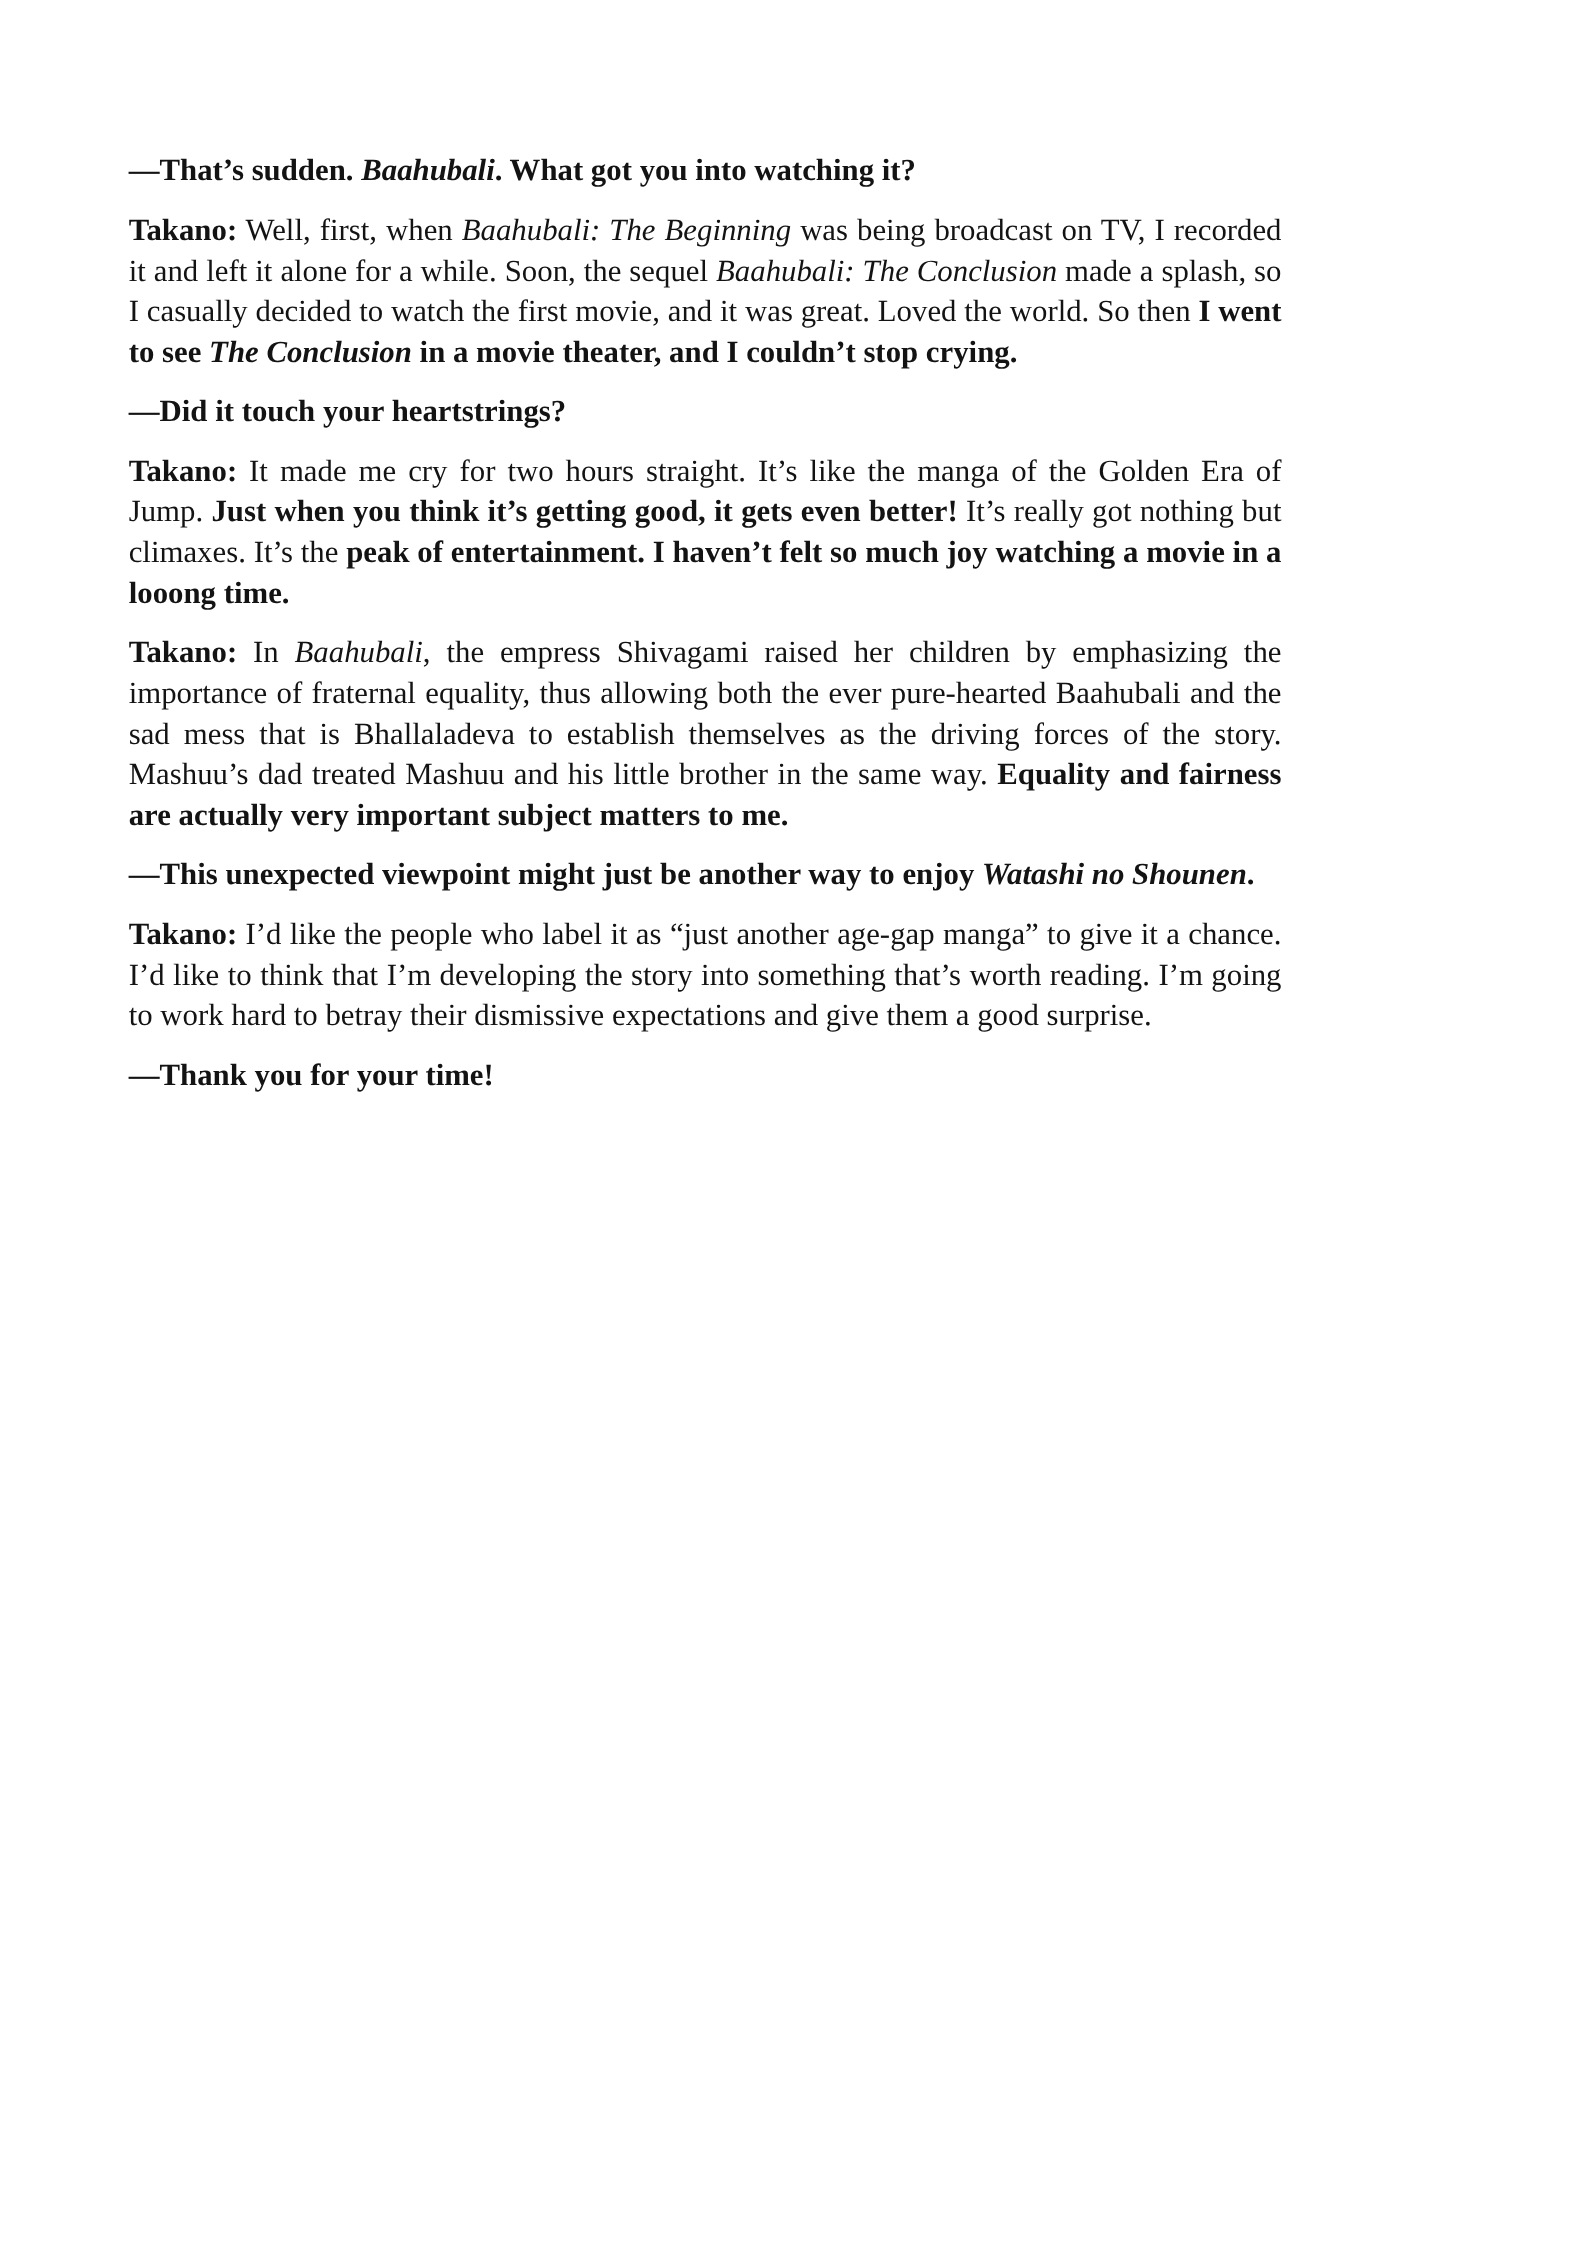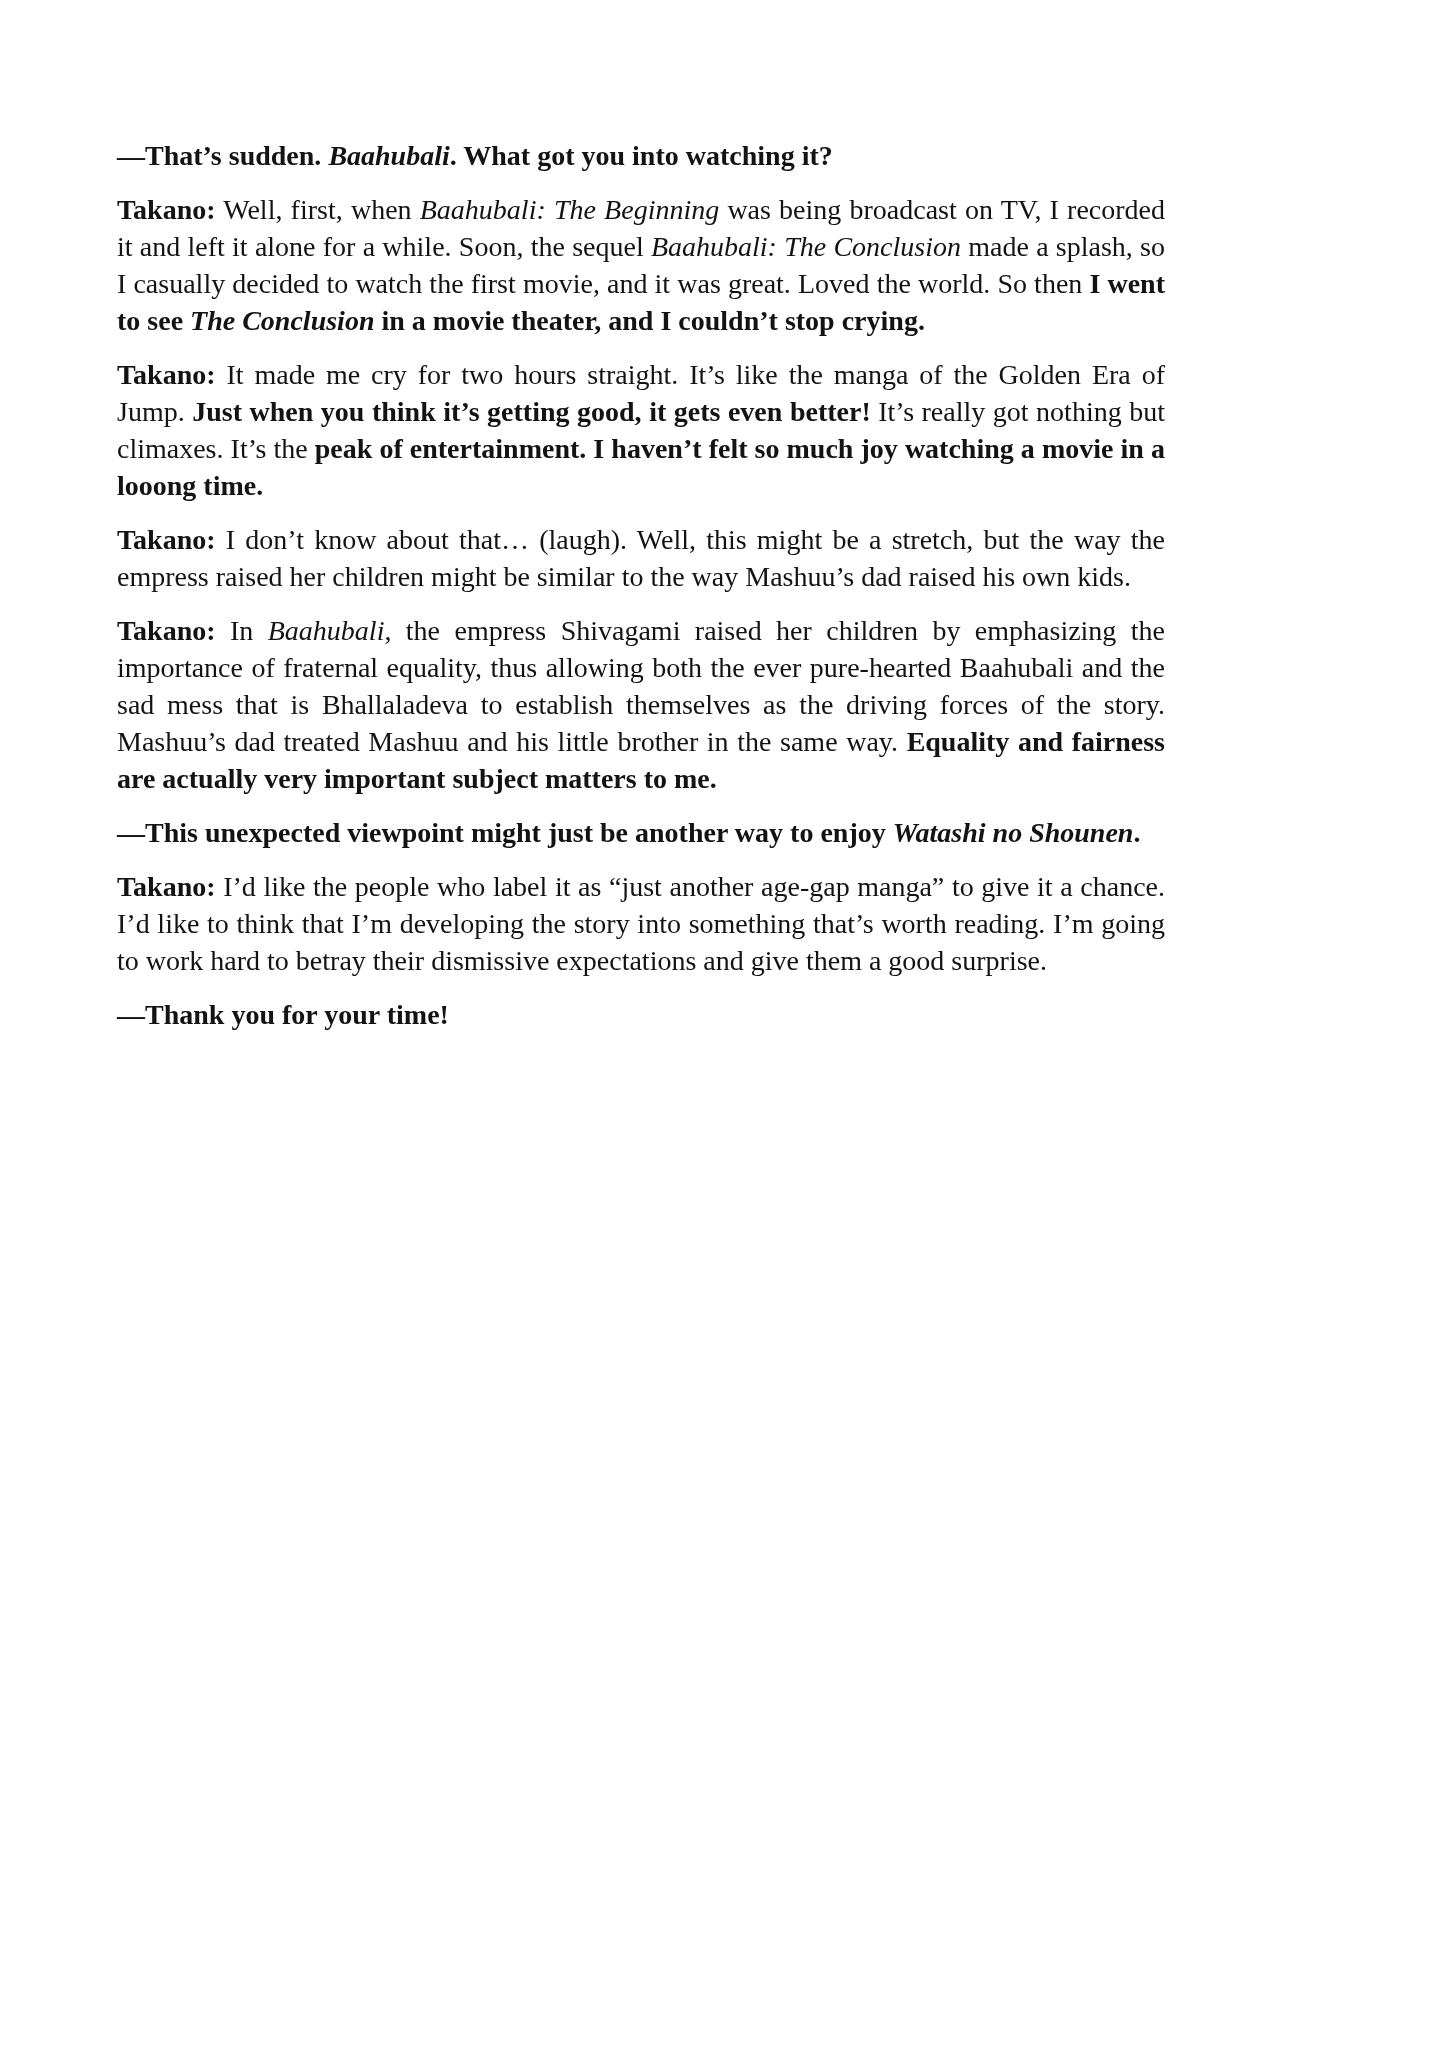--- a/index.html
+++ b/index.html
@@ -32,20 +32,20 @@
   .b { font-weight: bold; }
   .i { font-style: italic; }
 </style>
 </head>
 <body>
 
 <div class="page">
   <div class="article">
       <p class="para question"><span class="b">—That’s sudden. </span><span class="b i">Baahubali</span><span class="b">. What got you into watching it?</span></p>
       <p class="para answer"><span class="b">Takano:</span><span> Well, first, when </span><span class="i">Baahubali: The Beginning</span><span> was being broadcast on TV, I recorded it and left it alone for a while. Soon, the sequel </span><span class="i">Baahubali: The Conclusion</span><span> made a splash, so I casually decided to watch the first movie, and it was great. Loved the world. So then </span><span class="b">I went to see </span><span class="b i">The Conclusion</span><span class="b"> in a movie theater, and I couldn’t stop crying.</span></p>
+      <p class="para question"><span class="b">—Did it touch your heartstrings?</span></p>
       <p class="para answer"><span class="b">Takano:</span><span> It made me cry for two hours straight. It’s like the manga of the Golden Era of Jump. </span><span class="b">Just when you think it’s getting good, it gets even better!</span><span> It’s really got nothing but climaxes. It’s the </span><span class="b">peak of entertainment. I haven’t felt so much joy watching a movie in a looong time.</span></p>
-      <p class="para answer"><span class="b">Takano:</span><span> I don’t know about that… (laugh).  Well, this might be a stretch, but the way the empress raised her children might be similar to the way Mashuu’s dad raised his own kids.</span></p>
       <p class="para answer"><span class="b">Takano:</span><span> In </span><span class="i">Baahubali</span><span>, the empress Shivagami raised her children by emphasizing the importance of fraternal equality, thus allowing both the ever pure-hearted Baahubali and the sad mess that is Bhallaladeva to establish themselves as the driving forces of the story. Mashuu’s dad treated Mashuu and his little brother in the same way. </span><span class="b">Equality and fairness are actually very important subject matters to me.</span></p>
       <p class="para question"><span class="b">—This unexpected viewpoint might just be another way to enjoy </span><span class="b i">Watashi no Shounen</span><span class="b">.</span></p>
       <p class="para answer"><span class="b">Takano:</span><span> I’d like the people who label it as “just another age-gap manga” to give it a chance. I’d like to think that I’m developing the story into something that’s worth reading. I’m going to work hard to betray their dismissive expectations and give them a good surprise.</span></p>
       <p class="para question"><span class="b">—Thank you for your time!</span></p>
     </div>
 </div>
 
 </body></html>

